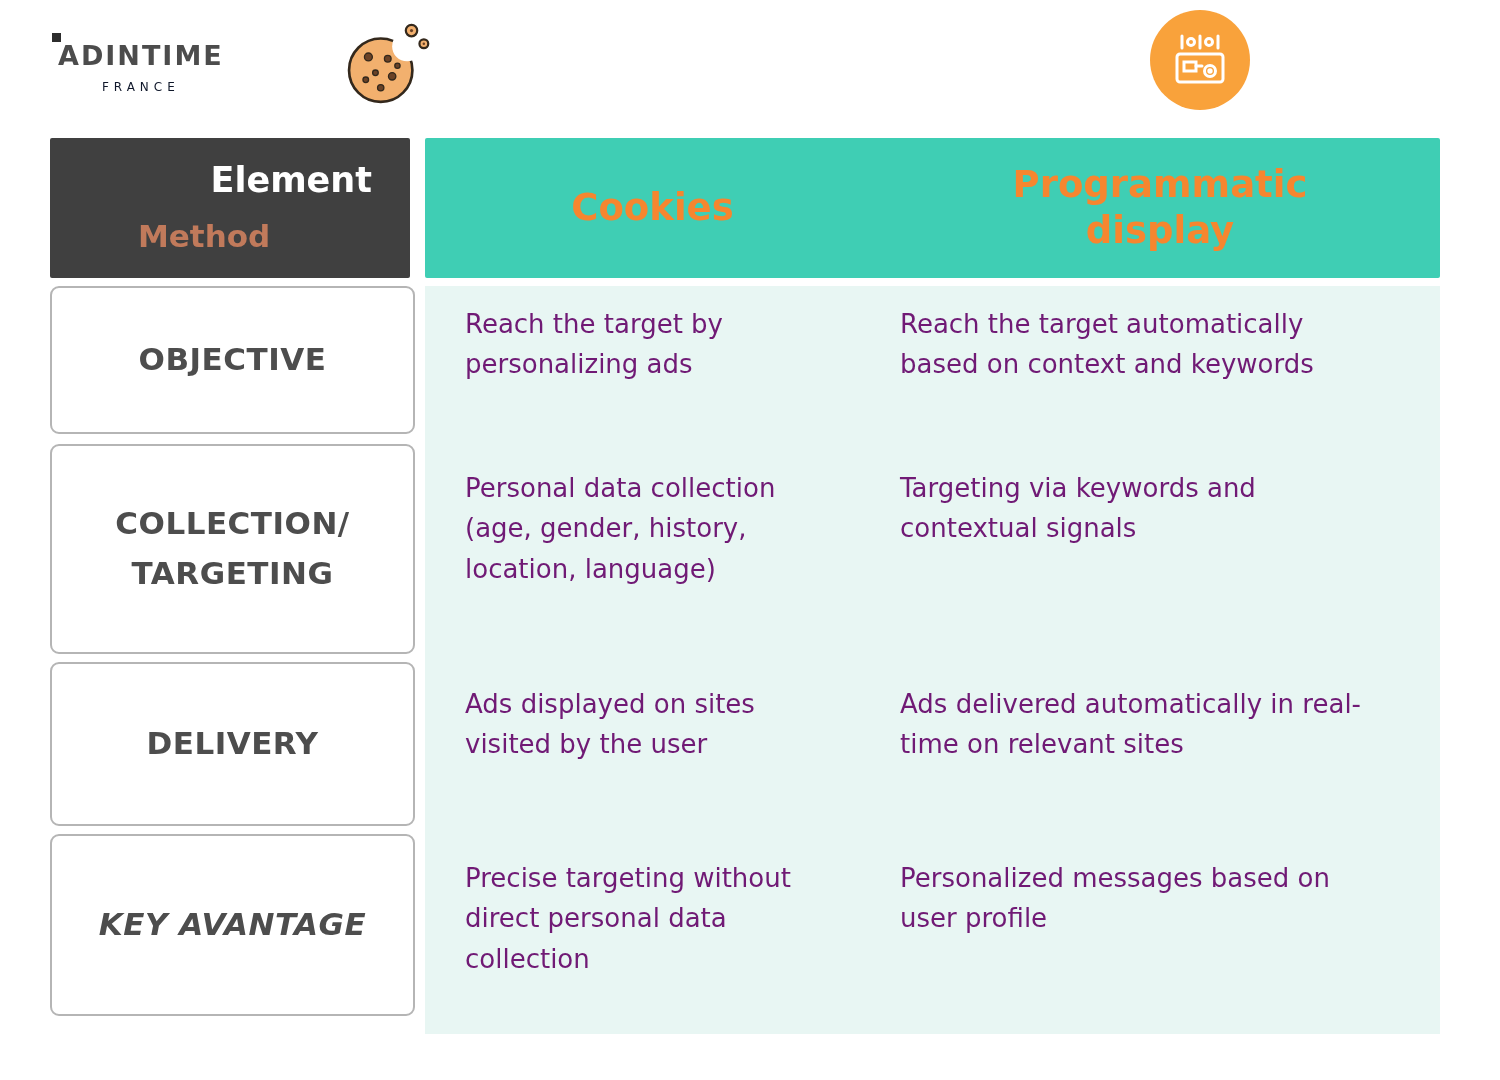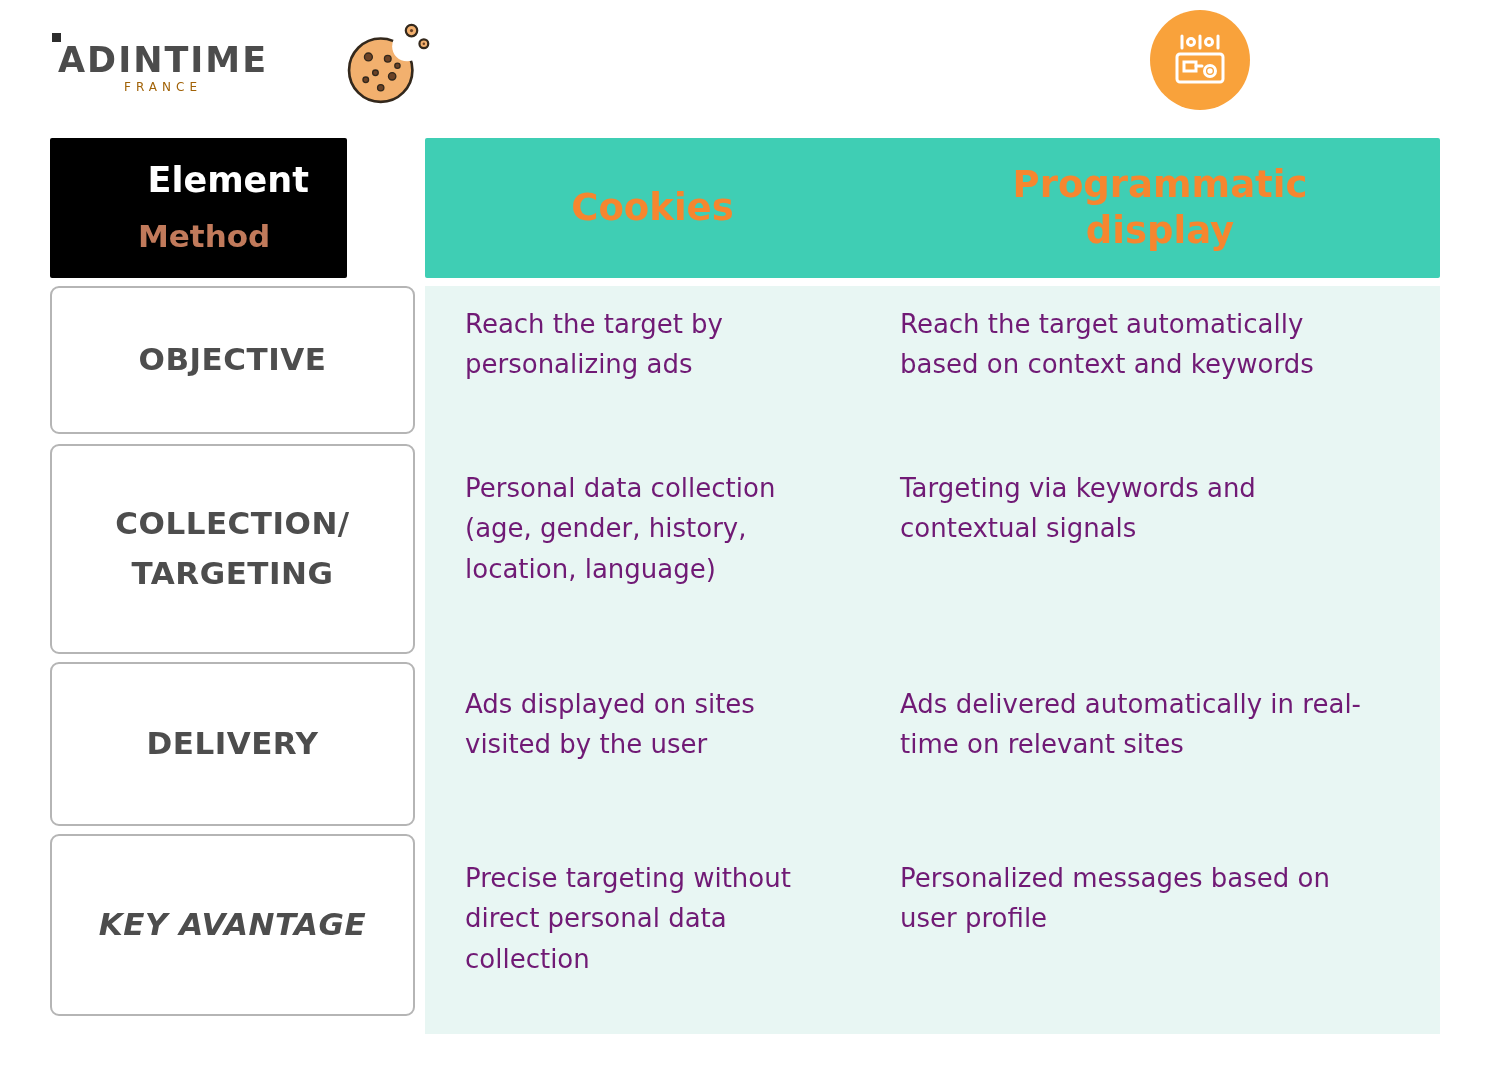--- a/index.html
+++ b/index.html
@@ -14,41 +14,41 @@
   
   .logo {
     position:absolute; left:58px; top:40px;
     color:#4a4a4a;
   }
   .logo-mark {
     position:absolute; left:-6px; top:-7px;
     width:9px; height:9px; background:#2d2d2d;
   }
   .logo-name {
-    font-size:35px; font-weight:bold; letter-spacing:2px; color:#4c4c4c;
+    font-size:27px; font-weight:bold; letter-spacing:2px; color:#4c4c4c;
   }
   .logo-country {
-    font-size:12px; letter-spacing:5px; color:#a16207; margin-top:0; text-align:center;
+    font-size:12px; letter-spacing:5px; color:#0f172a; margin-top:9px; text-align:center;
   }
   .cookie-icon {
     position:absolute; left:342px; top:20px; width:88px; height:88px;
   }
   .main-title {
     position:absolute; left:470px; top:42px; width:660px;
     margin:0; text-align:center;
     font-size:45px; font-weight:bold; color:#141414; letter-spacing:0.5px;
   }
   .badge {
     position:absolute; left:1150px; top:10px; width:100px; height:100px;
   }
 
   
   .teal-left {
-    position:absolute; left:50px; top:138px; width:297px; height:140px;
-    background:#000000; border-radius:2px;
+    position:absolute; left:50px; top:138px; width:360px; height:140px;
+    background:#404040; border-radius:2px;
   }
   .corner-top {
     position:absolute; right:38px; top:22px;
     color:#ffffff; font-size:35px; font-weight:bold;
   }
   .corner-bottom {
     position:absolute; left:40px; top:80px;
     color:#c17a5b; font-size:31px; font-weight:bold;margin-left:48px;
   }
   .teal-right {

